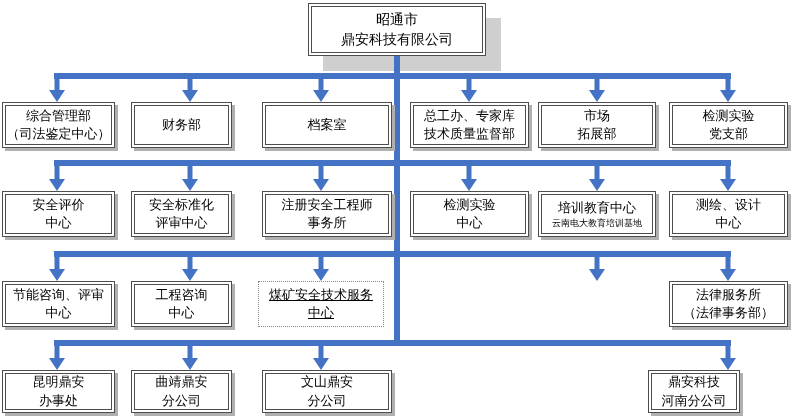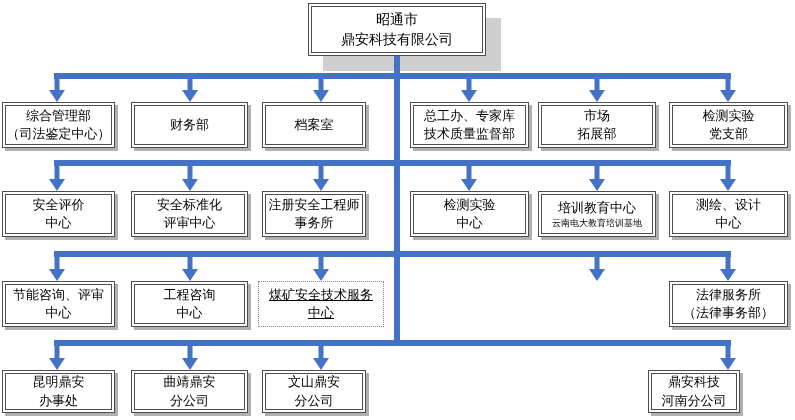--- a/index.html
+++ b/index.html
@@ -39,22 +39,22 @@
   
   .r2 { top:102px; height:46px; }
   
   .r3 { top:191px; height:46px; }
   
   .r4 { top:281px; height:46px; }
   
   .r5 { top:370px; height:43px; }
 
   .c1 { left:2px;   width:113px; }
-  .c2 { left:131px; width:117px; }
-  .c3 { left:262px; width:104px; }
+  .c2 { left:131px; width:101px; }
+  .c3 { left:262px; width:130px; }
   .c4 { left:410px; width:119px; }
   .c5 { left:538px; width:118px; }
   .c6 { left:669px; width:119px; }
   .c3w { left:258px; width:126px;text-decoration:underline; } 
   .c6b { left:648px; width:92px; } 
 </style>
 </head>
 <body>
 
 <div id="canvas">

